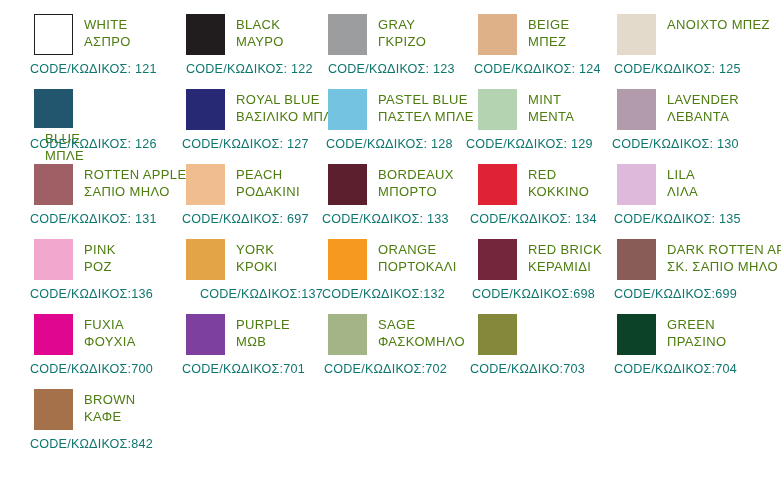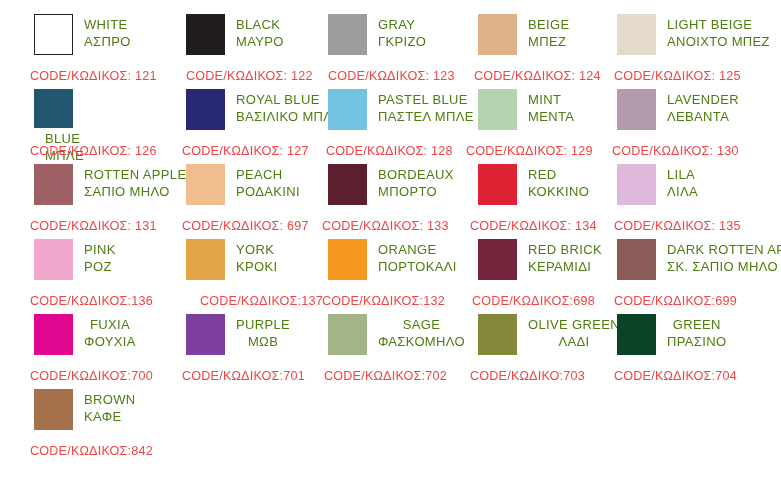--- a/index.html
+++ b/index.html
@@ -63,24 +63,23 @@
 
   .name-en,
   .name-el {
     display: block;
     font-size: 13px;
     letter-spacing: 0.35px;
     color: #4d7c0f;
   }
 
   .swatch-code {
-    margin-top: 7px;
     font-size: 12.6px;
     letter-spacing: 0.2px;
-    color: #ef4444;
+    color: #0f766e;
     white-space: nowrap;
   }
 </style>
 </head>
 <body>
 
 <div id="color-chart">
     <div class="chart-row" style="position: absolute; left: 0px; top: 14px; width: 781px;">
       <div class="swatch-cell" style="position: absolute; left: 0px; top: 0px;">
         <div class="swatch-top" style="position: absolute; left: 34px; top: 0px;">
@@ -119,21 +118,20 @@
             <span class="name-en">BEIGE</span>
             <span class="name-el">ΜΠΕΖ</span>
           </div>
         </div>
         <div class="swatch-code" style="position: absolute; left: 474px; top: 48px;">CODE/ΚΩΔΙΚΟΣ: 124</div>
       </div>
       <div class="swatch-cell" style="position: absolute; left: 0px; top: 0px;">
         <div class="swatch-top" style="position: absolute; left: 617px; top: 0px;">
           <div class="swatch-box" style="background: rgb(228, 218, 203);"></div>
           <div class="swatch-names">
-            <span class="name-en">LIGHT BEIGE</span>
             <span class="name-el">ΑΝΟΙΧΤΟ ΜΠΕΖ</span>
           </div>
         </div>
         <div class="swatch-code" style="position: absolute; left: 614px; top: 48px;">CODE/ΚΩΔΙΚΟΣ: 125</div>
       </div>
     </div>
     <div class="chart-row" style="position: absolute; left: 0px; top: 89px; width: 781px;">
       <div class="swatch-cell" style="position: absolute; left: 0px; top: 0px;">
         <div class="swatch-top" style="position: absolute; left: 34px; top: 0px; flex-direction: column;">
           <div class="swatch-box" style="background: rgb(34, 85, 110);"></div>
@@ -282,21 +280,21 @@
         <div class="swatch-top" style="position: absolute; left: 617px; top: 0px;">
           <div class="swatch-box" style="background: rgb(138, 92, 88);"></div>
           <div class="swatch-names">
             <span class="name-en">DARK ROTTEN APPLE</span>
             <span class="name-el">ΣΚ. ΣΑΠΙΟ ΜΗΛΟ</span>
           </div>
         </div>
         <div class="swatch-code" style="position: absolute; left: 614px; top: 48px;">CODE/ΚΩΔΙΚΟΣ:699</div>
       </div>
     </div>
-    <div class="chart-row" style="position: absolute; left: 0px; top: 314px; width: 650px; text-align: center;">
+    <div class="chart-row" style="position: absolute; left: 0px; top: 314px; width: 650px;">
       <div class="swatch-cell" style="position: absolute; left: 0px; top: 0px;">
         <div class="swatch-top" style="position: absolute; left: 34px; top: 0px;">
           <div class="swatch-box" style="background: rgb(225, 6, 143);"></div>
           <div class="swatch-names">
             <span class="name-en">FUXIA</span>
             <span class="name-el">ΦΟΥΧΙΑ</span>
           </div>
         </div>
         <div class="swatch-code" style="position: absolute; left: 30px; top: 48px;">CODE/ΚΩΔΙΚΟΣ:700</div>
       </div>
@@ -316,24 +314,20 @@
           <div class="swatch-names">
             <span class="name-en">SAGE</span>
             <span class="name-el">ΦΑΣΚΟΜΗΛΟ</span>
           </div>
         </div>
         <div class="swatch-code" style="position: absolute; left: 324px; top: 48px;">CODE/ΚΩΔΙΚΟΣ:702</div>
       </div>
       <div class="swatch-cell" style="position: absolute; left: 0px; top: 0px;">
         <div class="swatch-top" style="position: absolute; left: 478px; top: 0px;">
           <div class="swatch-box" style="background: rgb(132, 136, 59);"></div>
-          <div class="swatch-names">
-            <span class="name-en">OLIVE GREEN</span>
-            <span class="name-el">ΛΑΔΙ</span>
-          </div>
         </div>
         <div class="swatch-code" style="position: absolute; left: 470px; top: 48px;">CODE/ΚΩΔΙΚΟ:703</div>
       </div>
       <div class="swatch-cell" style="position: absolute; left: 0px; top: 0px;">
         <div class="swatch-top" style="position: absolute; left: 617px; top: 0px;">
           <div class="swatch-box" style="background: rgb(11, 66, 40);"></div>
           <div class="swatch-names">
             <span class="name-en">GREEN</span>
             <span class="name-el">ΠΡΑΣΙΝΟ</span>
           </div>

